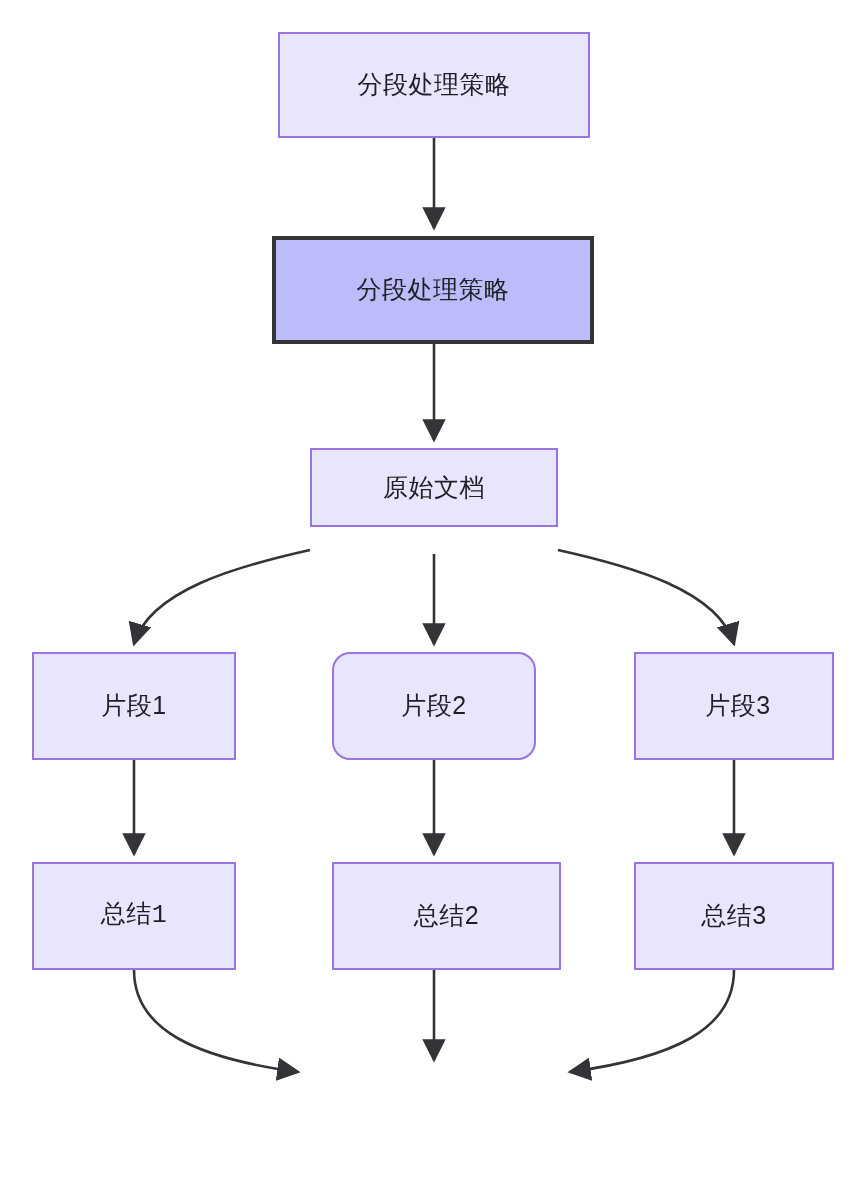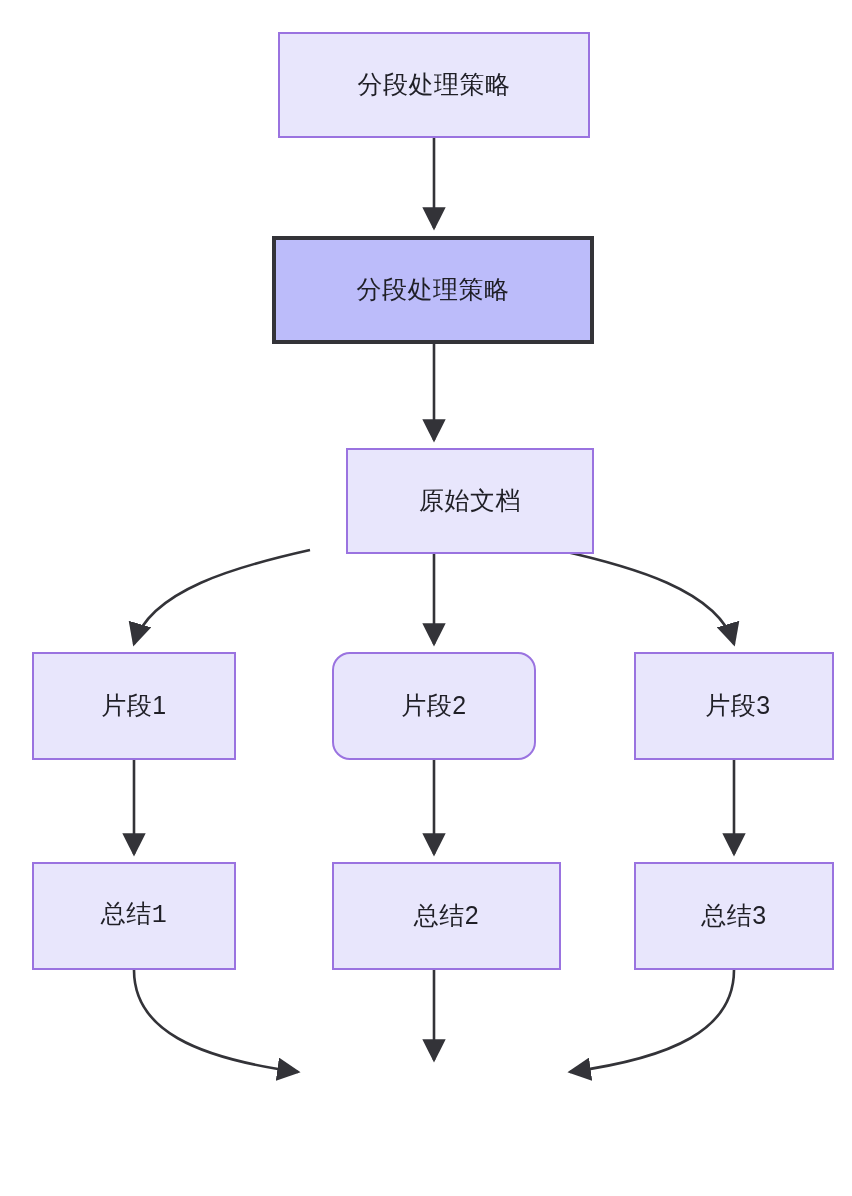--- a/index.html
+++ b/index.html
@@ -94,21 +94,21 @@
   </svg>
 
   <div class="node node-default" style="left:278px; top:32px; width:312px; height:106px;">
     <span class="node-label">分段处理策略</span>
   </div>
 
   <div class="node node-highlight" style="left:272px; top:236px; width:322px; height:108px;">
     <span class="node-label">分段处理策略</span>
   </div>
 
-  <div class="node node-default" style="left:310px; top:448px; width:248px; height:106px;margin-left:36px;">
+  <div class="node node-default" style="left:310px; top:448px; width:248px; height:79px;">
     <span class="node-label">原始文档</span>
   </div>
 
   <div class="node node-default" style="left:32px; top:652px; width:204px; height:108px;text-align:center;">
     <span class="node-label">片段1</span>
   </div>
 
   <div class="node node-default" style="left:332px; top:652px; width:204px; height:108px;border-radius:18px;">
     <span class="node-label">片段2</span>
   </div>

